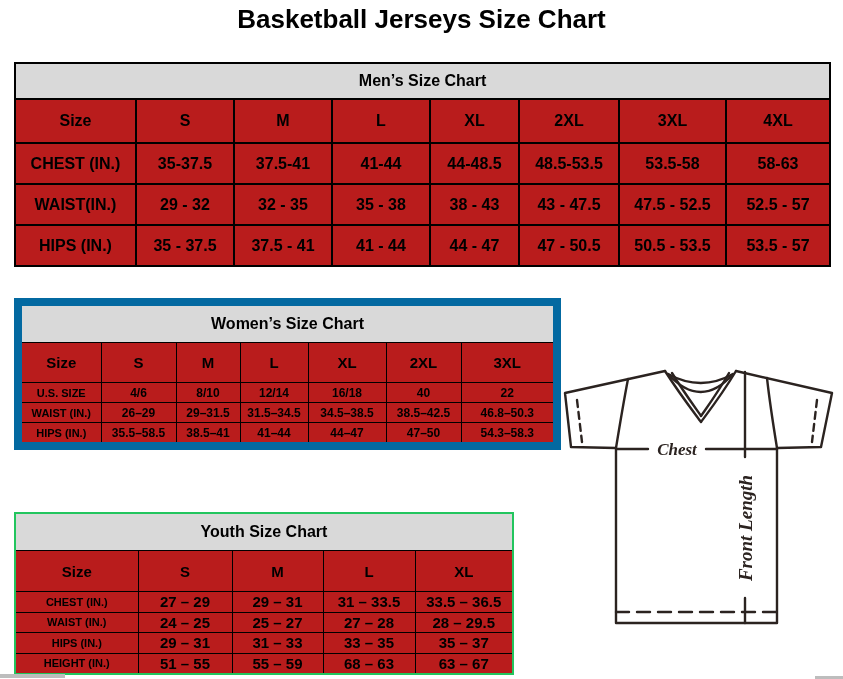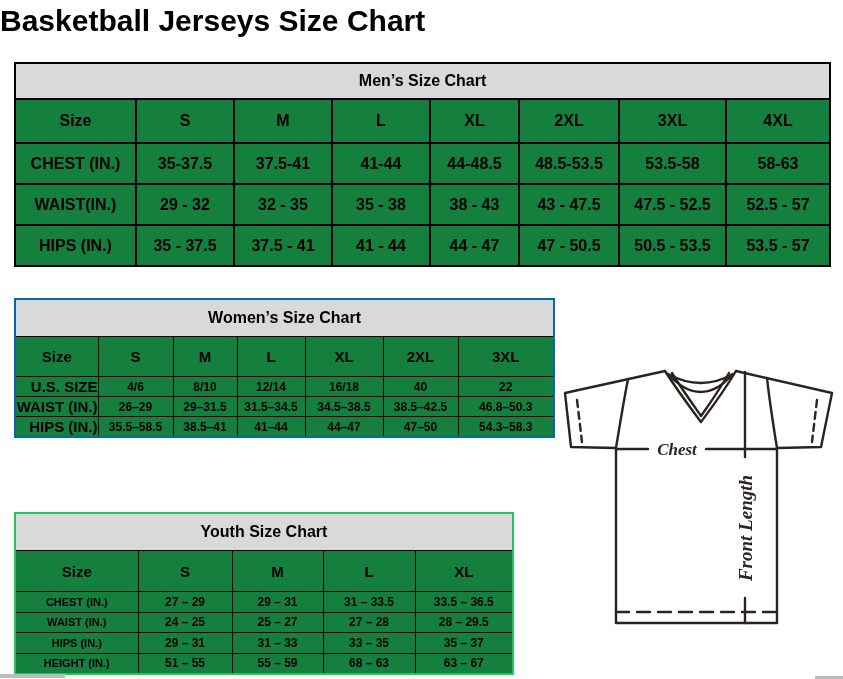--- a/index.html
+++ b/index.html
@@ -2,48 +2,48 @@
 <html><head>
 <meta charset="utf-8">
 <style>
   html,body { margin:0; padding:0; }
   body {
     width:843px; height:679px; position:relative; background:#ffffff;
     font-family:"Liberation Sans", sans-serif; color:#000;
     overflow:hidden;
   }
   .page-title {
-    position:absolute; top:4px; left:0; width:843px; 
-    font-size:30px; font-weight:bold;
+    position:absolute; top:4px; left:0; width:843px; text-align:center;
+    font-size:26px; font-weight:bold;
   }
-  table { border-collapse:collapse; table-layout:fixed; position:absolute; background:#15803d; }
+  table { border-collapse:collapse; table-layout:fixed; position:absolute; background:#b91c1c; }
   td { border:2px solid #000; text-align:center; vertical-align:middle; padding:0; font-weight:bold; white-space:nowrap; overflow:hidden; }
   .tbl-title { background:#d9d9d9; font-size:16px; }
 
   
   #mens { top:62px; left:14px; width:815px; }
   #mens td { font-size:16px; }
   #mens .t-row td { height:34px; }
   #mens .h-row td { height:42px; }
   #mens .d-row td { height:39px; }
 
   
-  #womens { top:298px; left:14px; width:539px; border:2px solid #0369a1; }
+  #womens { top:298px; left:14px; width:539px; border:8px solid #0369a1; }
   #womens td { border-width:1.5px; }
   #womens .t-row td { height:36px; }
   #womens .h-row td { height:39px; font-size:15px; }
   #womens .d-row td { height:19px; font-size:12px; }
-  #womens .d-row td.lbl { font-size:15px;text-align:right; }
+  #womens .d-row td.lbl { font-size:11px; }
 
   
   #youth { top:512px; left:14px; width:498px; border:2px solid #22c55e; }
   #youth td { border-width:1.5px; }
   #youth .t-row td { height:36px; }
   #youth .h-row td { height:40px; font-size:15px; }
-  #youth .d-row td { height:19.5px; font-size:12px; }
+  #youth .d-row td { height:19.5px; font-size:15px; }
   #youth .d-row td.lbl { font-size:11px; }
 
   #jersey { position:absolute; top:360px; left:555px; width:288px; height:319px; }
   #jersey text { font-family:"Liberation Serif", serif; font-weight:bold; font-style:italic; }
 
   .frag { position:absolute; background:#bdbdbd; }
   #frag-left  { left:0;    top:674px; width:65px; height:4px; }
   #frag-right { left:815px; top:676px; width:28px; height:3px; }
 </style>
 </head>

